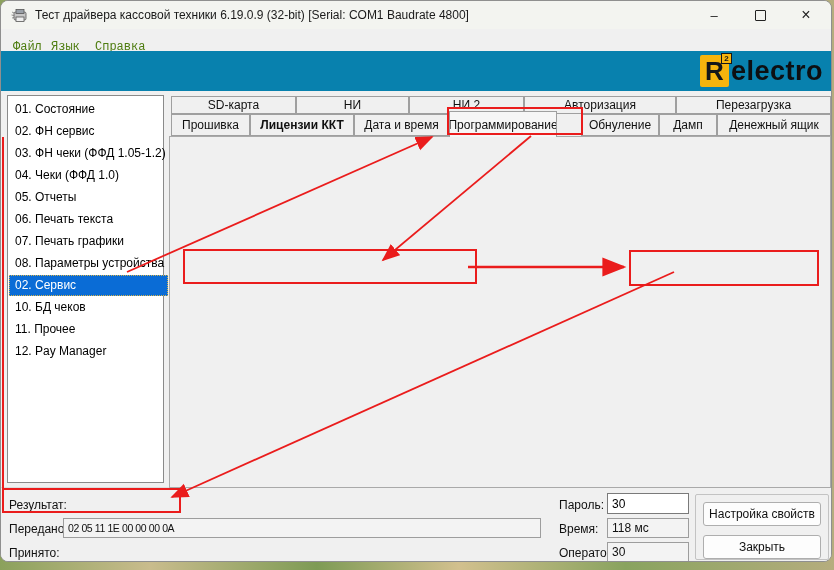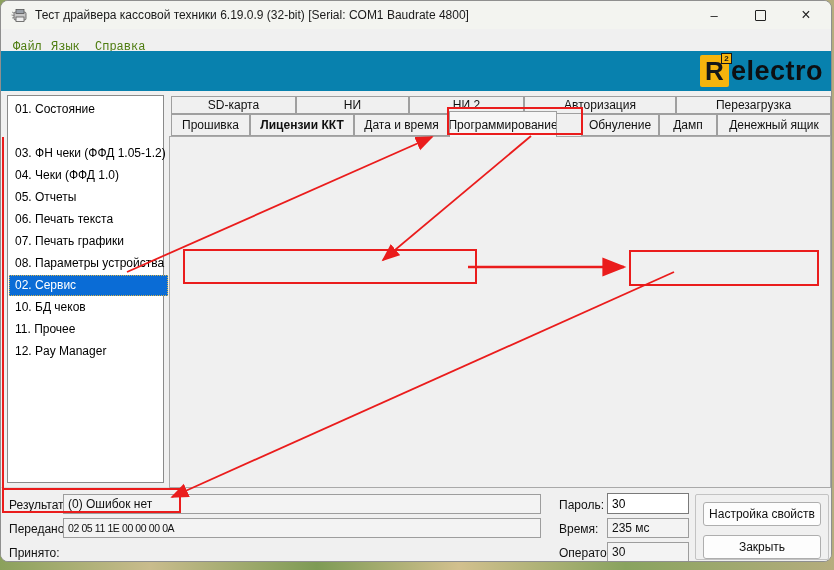--- a/index.html
+++ b/index.html
@@ -89,20 +89,21 @@
   <div class="abs banner">
     <div class="abs logo">
       <span class="logo-r">R</span>
       <span class="logo-sup">2</span>
       <span class="logo-text">electro</span>
     </div>
   </div>
 
   <div class="abs sidebar">
     <div class="abs side-item" style="top:3px;">01. Состояние</div>
+    <div class="abs side-item" style="top:25px;">02. ФН сервис</div>
     <div class="abs side-item" style="top:47px;">03. ФН чеки (ФФД 1.05-1.2)</div>
     <div class="abs side-item" style="top:69px;">04. Чеки (ФФД 1.0)</div>
     <div class="abs side-item" style="top:91px;">05. Отчеты</div>
     <div class="abs side-item" style="top:113px;">06. Печать текста</div>
     <div class="abs side-item" style="top:135px;">07. Печать графики</div>
     <div class="abs side-item" style="top:157px;">08. Параметры устройства</div>
     <div class="abs side-item sel" style="top:179px;">02. Сервис</div>
     <div class="abs side-item" style="top:201px;">10. БД чеков</div>
     <div class="abs side-item" style="top:223px;">11. Прочее</div>
     <div class="abs side-item" style="top:245px;">12. Pay Manager</div>
@@ -168,29 +169,28 @@
   <div class="combo" style="left:572px;top:437px;width:48px;height:21px;">
     <span>0</span>
     <span class="chev"></span>
   </div>
   <div class="btn" style="left:635px;top:437px;width:177px;height:22px;">
     <span>Установить положение точки</span>
   </div>
 
   <div class="abs statusbar">
     <div class="abs lbl" style="left:8px;top:10px;">Результат:</div>
-    <div class="ro-field" style="left:62px;top:6px;width:478px;">(0) Ошибок нет</div>
     <div class="abs lbl" style="left:8px;top:34px;">Передано:</div>
     <div class="ro-field hex" style="left:62px;top:30px;width:478px;">02 05 11 1E 00 00 00 0A</div>
     <div class="abs lbl" style="left:8px;top:58px;">Принято:</div>
 
     <div class="abs lbl" style="left:558px;top:10px;">Пароль:</div>
     <input class="tin" style="left: 606px; top: 5px; width: 82px;" value="30">
     <div class="abs lbl" style="left:558px;top:34px;">Время:</div>
-    <div class="ro-field" style="left:606px;top:30px;width:82px;">235 мс</div>
+    <div class="ro-field" style="left:606px;top:30px;width:82px;">118 мс</div>
     <div class="abs lbl" style="left:558px;top:58px;">Оператор:</div>
     <div class="ro-field" style="left:606px;top:54px;width:82px;">30</div>
 
     <div class="abs group" style="left:694px;top:6px;width:134px;height:66px;"></div>
     <div class="btn" style="left:702px;top:14px;width:118px;height:24px;">
       <span>Настройка свойств</span>
     </div>
     <div class="btn" style="left:702px;top:47px;width:118px;height:24px;">
       <span>Закрыть</span>
     </div>

